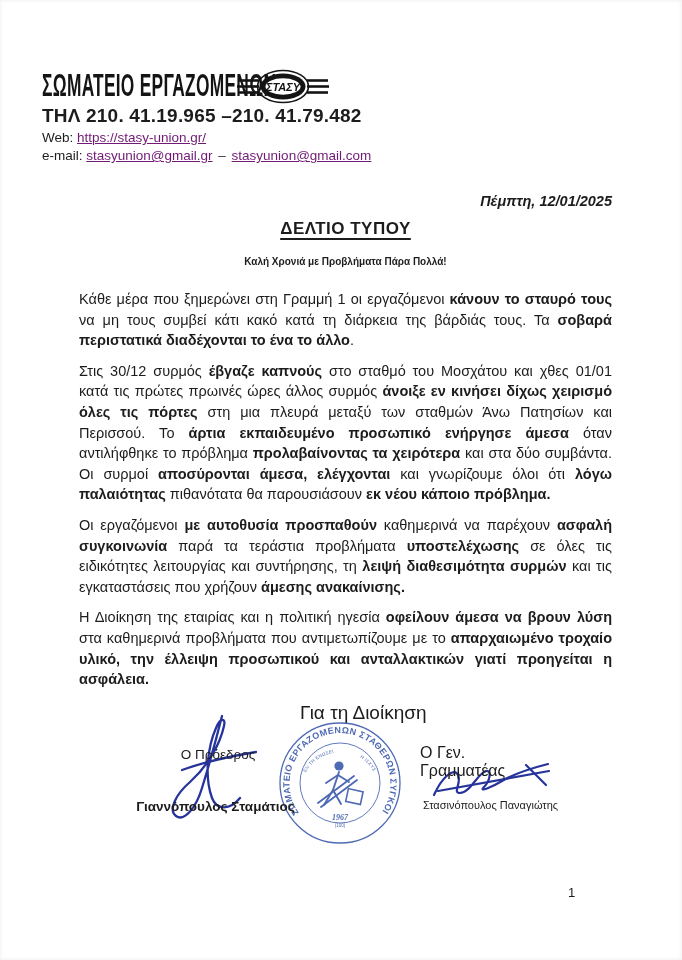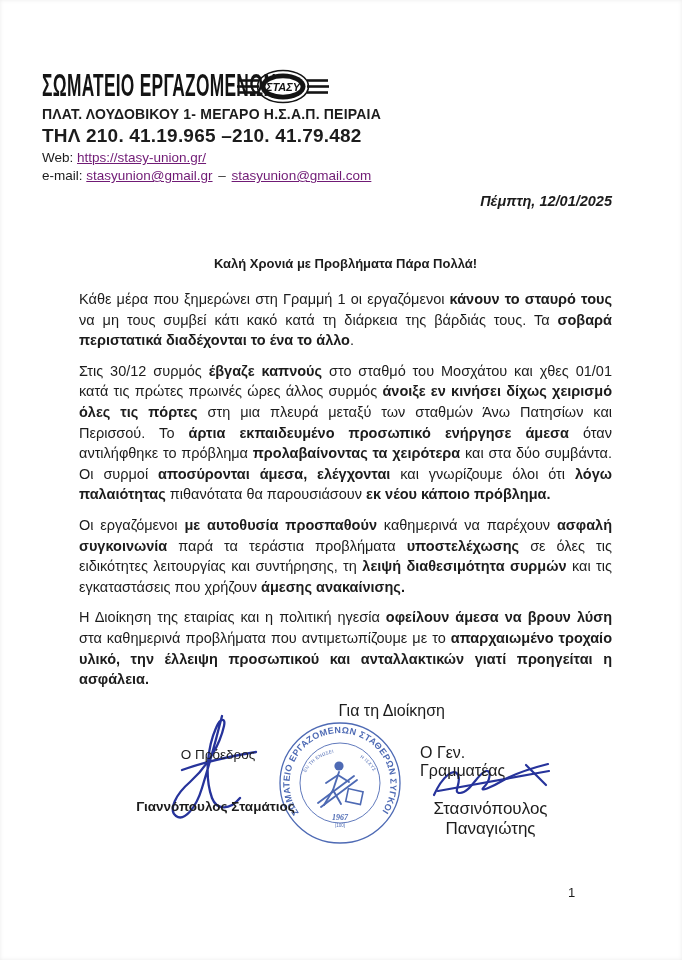--- a/index.html
+++ b/index.html
@@ -27,38 +27,38 @@
     position:absolute;top:193px;right:70px;font-weight:700;font-style:italic;
     font-size:14.5px;
   }
   .doc-title{
     position:absolute;left:79px;top:219px;width:533px;margin:0;
     text-align:center;font-size:17px;font-weight:700;letter-spacing:.5px;
   }
   .doc-title span{text-decoration:underline;text-decoration-thickness:1.8px;text-underline-offset:4px;}
   .doc-subtitle{
     position:absolute;left:79px;top:256px;width:533px;margin:0;
-    text-align:center;font-size:13px;font-weight:700;
+    text-align:center;font-size:10px;font-weight:700;
   }
   
   .body-text{position:absolute;left:79px;top:289px;width:533px;}
   .body-text p{
     margin:0 0 10px 0;font-size:14.5px;line-height:20.6px;
     text-align:justify;
   }
   .body-text b{font-weight:700;}
   
-  .sig-heading{position:absolute;left:300px;top:702px;width:145px;text-align:right;font-size:16px;}
+  .sig-heading{position:absolute;left:300px;top:702px;width:145px;text-align:left;font-size:19px;}
   .stamp{position:absolute;left:277px;top:720px;opacity:.92;}
   .sig-president{position:absolute;left:160px;top:710px;}
   .sig-secretary{position:absolute;left:428px;top:757px;}
   .sig-title-president{position:absolute;left:158px;top:747px;width:120px;text-align:center;font-size:13.5px;}
   .sig-name-president{position:absolute;left:128px;top:799px;width:175px;text-align:center;font-size:13.5px;font-weight:bold;}
   .sig-title-secretary{position:absolute;left:420px;top:744px;width:125px;text-align:left;font-size:16px;}
-  .sig-name-secretary{position:absolute;left:408px;top:799px;width:165px;text-align:center;font-size:17px;}
+  .sig-name-secretary{position:absolute;left:408px;top:799px;width:165px;text-align:center;font-size:11px;}
   .page-number{position:absolute;left:568px;top:885px;font-size:13px;}
 </style>
 </head>
 <body>
 
 <div class="page">
 
   <header class="letterhead">
     <span class="org-name">ΣΩΜΑΤΕΙΟ ΕΡΓΑΖΟΜΕΝΩΝ</span>
 
@@ -70,36 +70,38 @@
         <line x1="70" y1="14.5" x2="91" y2="14.5"></line>
         <line x1="70" y1="20.5" x2="92" y2="20.5"></line>
         <line x1="70" y1="26.5" x2="91" y2="26.5"></line>
       </g>
       <ellipse cx="46" cy="20.5" rx="25.5" ry="16" fill="none" stroke="#141414" stroke-width="1.6"></ellipse>
       <ellipse cx="46" cy="20.5" rx="22.5" ry="13" fill="#141414"></ellipse>
       <ellipse cx="46" cy="20.5" rx="17.5" ry="8.3" fill="#ffffff"></ellipse>
       <text x="46" y="24.5" text-anchor="middle" font-size="11" font-weight="bold" font-style="italic" font-family="Liberation Sans, DejaVu Sans, sans-serif" fill="#141414">ΣΤΑΣΥ</text>
     </svg>
 
-    <div class="addr">ΠΛΑΤ. ΛΟΥΔΟΒΙΚΟΥ 1- ΜΕΓΑΡΟ Η.Σ.Α.Π. ΠΕΙΡΑΙΑ</div>
     <div class="phone">ΤΗΛ  210. 41.19.965 –210. 41.79.482</div>
     <div class="contact-line">
       <span>Web:</span>
       <a>https://stasy-union.gr/</a>
     </div>
     <div class="contact-line">
       <span>e-mail:</span>
       <a>stasyunion@gmail.gr</a>
       <span class="email-sep">–</span>
       <a>stasyunion@gmail.com</a>
     </div>
   </header>
 
   <div class="date">Πέμπτη,  12/01/2025</div>
 
+  <h1 class="doc-title">
+    <span>ΔΕΛΤΙΟ ΤΥΠΟΥ</span>
+  </h1>
   <h2 class="doc-subtitle">Καλή Χρονιά με Προβλήματα Πάρα Πολλά!</h2>
 
   <main class="body-text">
     <p><span>Κάθε μέρα που ξημερώνει στη Γραμμή 1 οι εργαζόμενοι </span><b>κάνουν το σταυρό τους</b><span> να μη τους συμβεί κάτι κακό κατά τη διάρκεια της βάρδιάς τους. Τα </span><b>σοβαρά περιστατικά διαδέχονται το ένα το άλλο</b><span>.</span></p>
     <p><span>Στις 30/12 συρμός </span><b>έβγαζε καπνούς</b><span> στο σταθμό του Μοσχάτου και χθες 01/01 κατά τις πρώτες πρωινές ώρες άλλος συρμός </span><b>άνοιξε εν κινήσει δίχως χειρισμό όλες τις πόρτες</b><span> στη μια πλευρά μεταξύ των σταθμών Άνω Πατησίων και Περισσού. Το </span><b>άρτια εκπαιδευμένο προσωπικό ενήργησε άμεσα</b><span> όταν αντιλήφθηκε το πρόβλημα </span><b>προλαβαίνοντας τα χειρότερα</b><span> και στα δύο συμβάντα. Οι συρμοί </span><b>αποσύρονται άμεσα, ελέγχονται</b><span> και γνωρίζουμε όλοι ότι </span><b>λόγω παλαιότητας</b><span> πιθανότατα θα παρουσιάσουν </span><b>εκ νέου κάποιο πρόβλημα.</b></p>
     <p><span>Οι εργαζόμενοι </span><b>με αυτοθυσία προσπαθούν</b><span> καθημερινά να παρέχουν </span><b>ασφαλή συγκοινωνία</b><span> παρά τα τεράστια προβλήματα </span><b>υποστελέχωσης</b><span> σε όλες τις ειδικότητες λειτουργίας και συντήρησης, τη </span><b>λειψή διαθεσιμότητα συρμών</b><span> και τις εγκαταστάσεις που χρήζουν </span><b>άμεσης ανακαίνισης.</b></p>
     <p><span>Η Διοίκηση της εταιρίας και η πολιτική ηγεσία </span><b>οφείλουν άμεσα να βρουν λύση</b><span> στα καθημερινά προβλήματα που αντιμετωπίζουμε με το </span><b>απαρχαιωμένο τροχαίο υλικό, την έλλειψη προσωπικού και ανταλλακτικών γιατί προηγείται η ασφάλεια.</b></p>
   </main>
 
   <div class="sig-heading">Για τη Διοίκηση</div>

